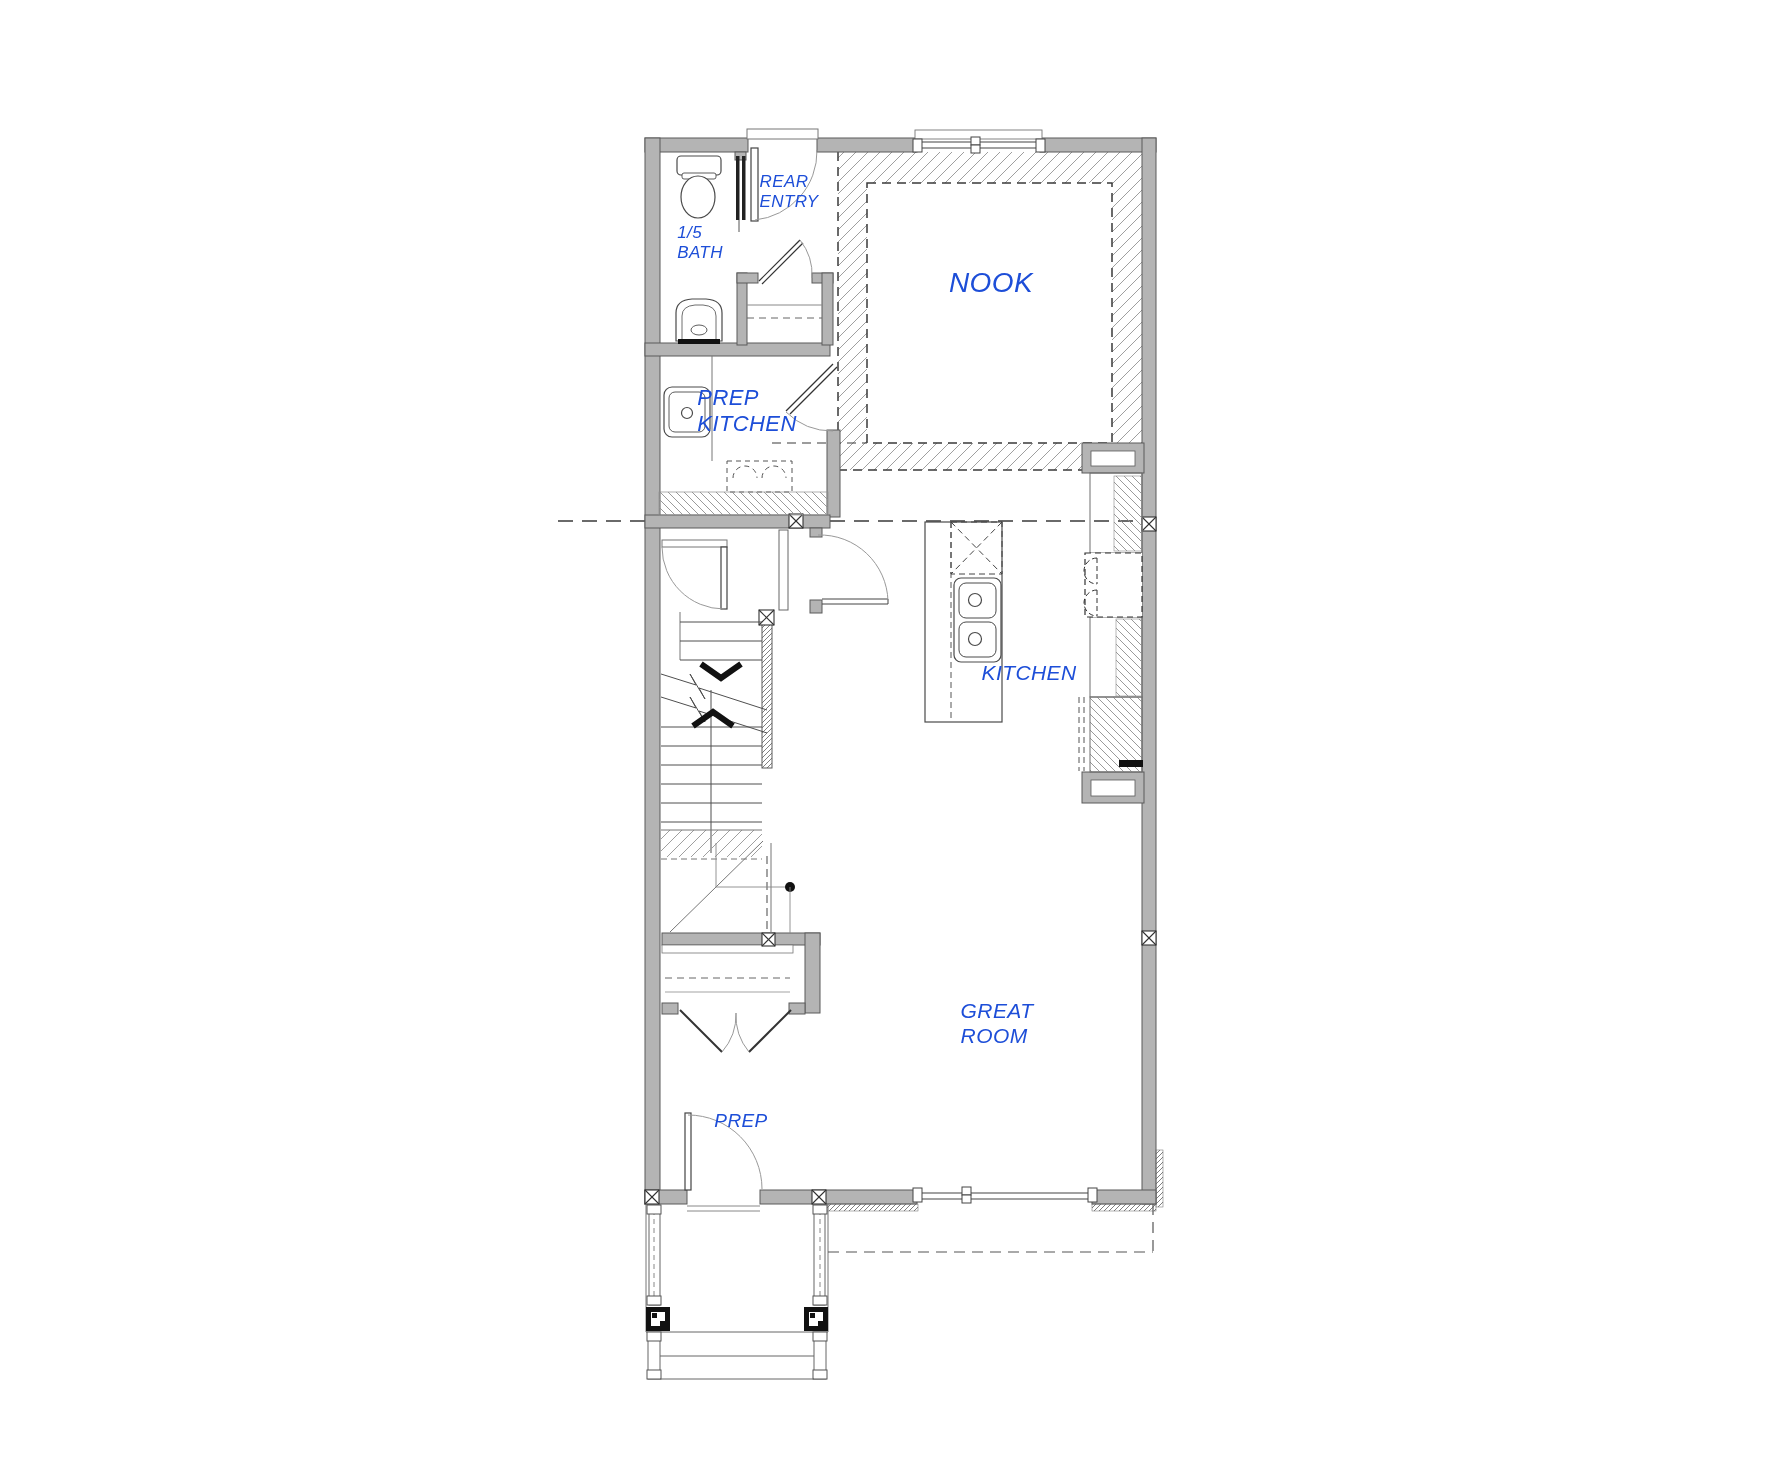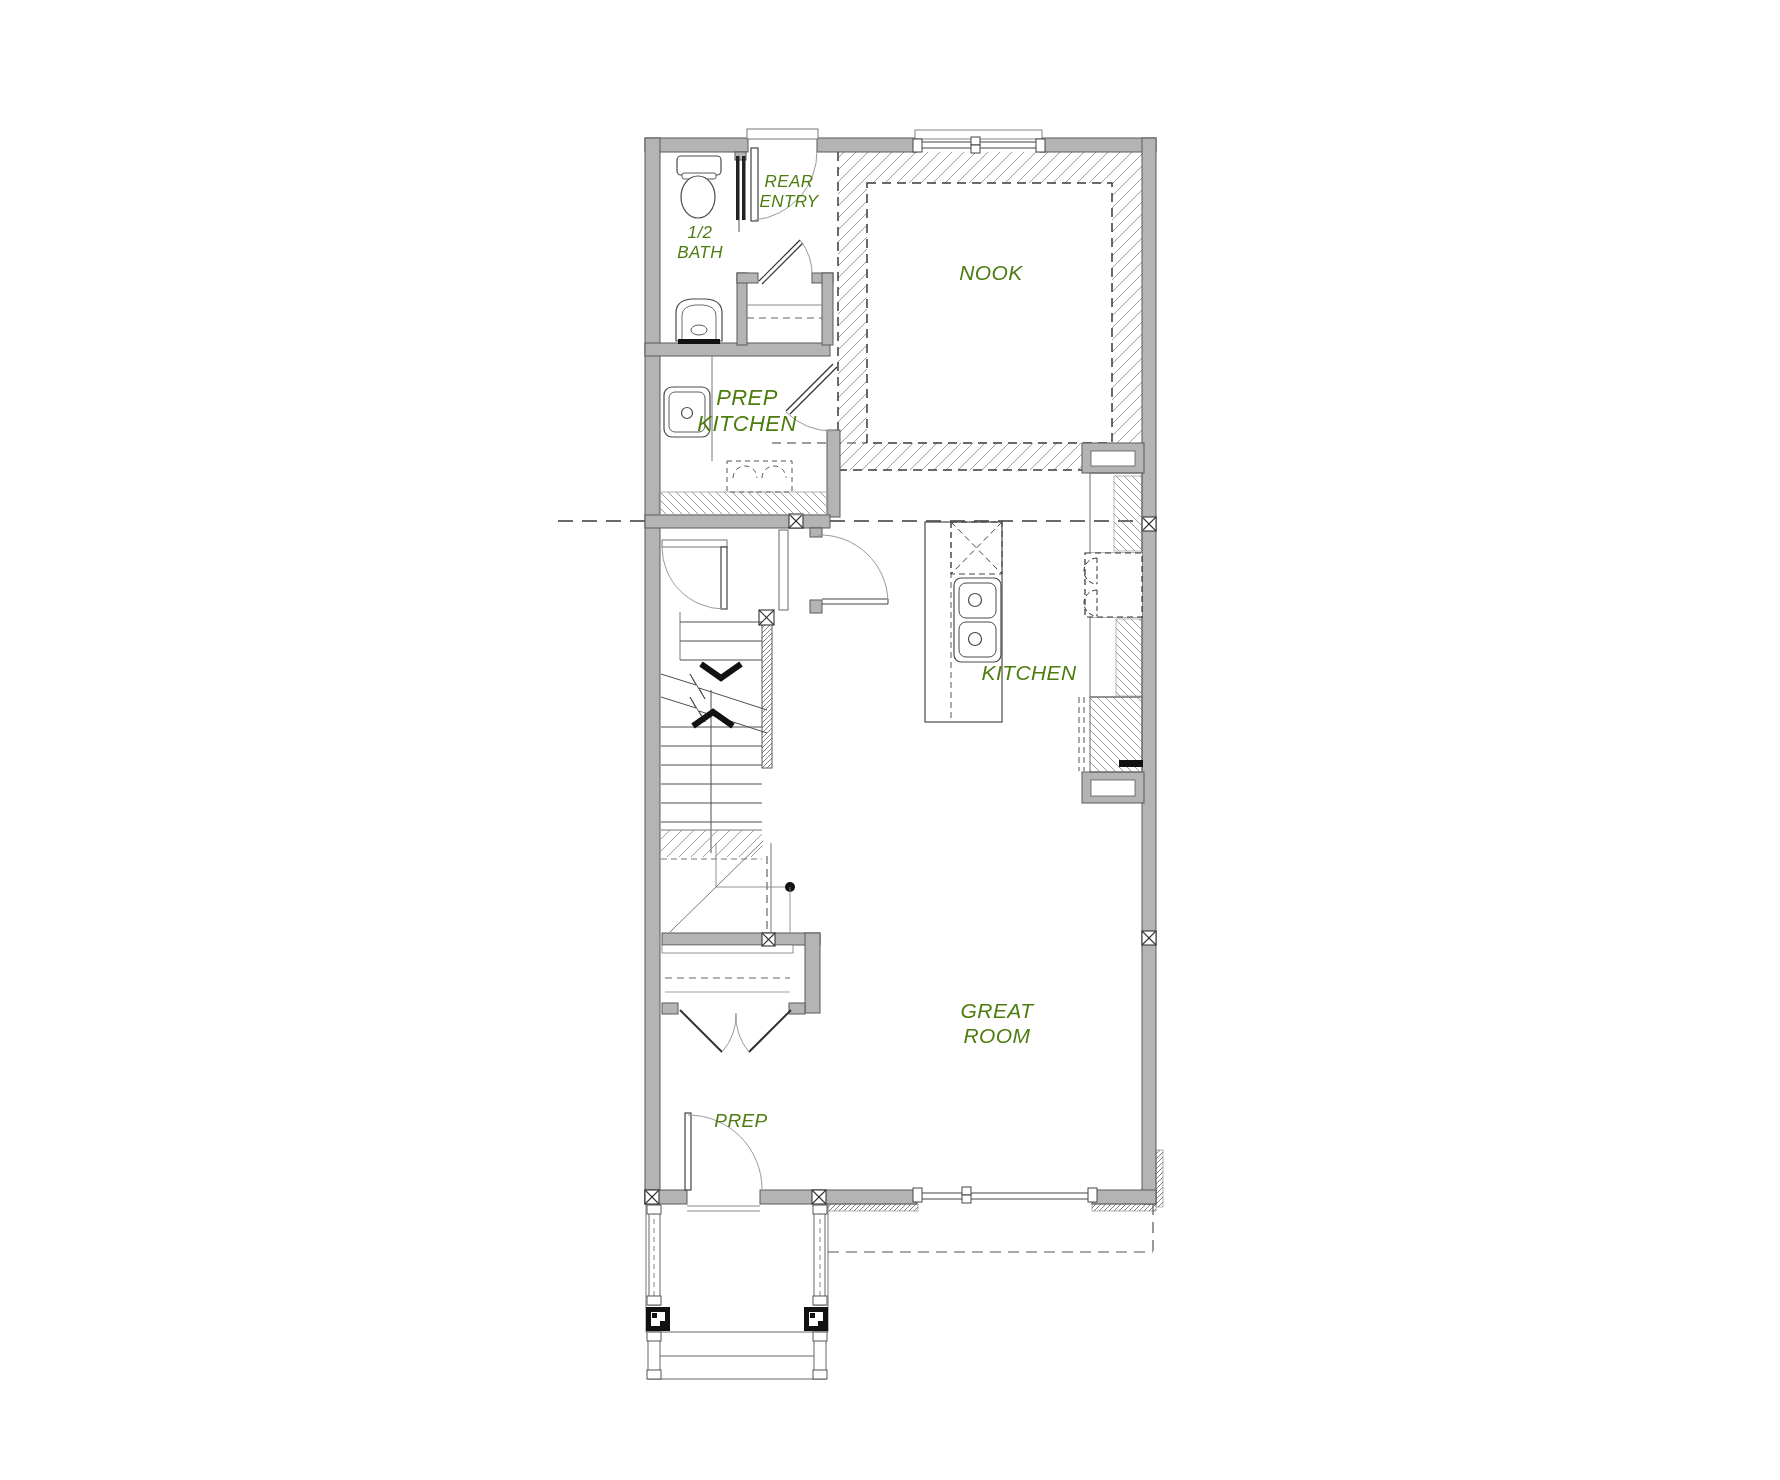--- a/index.html
+++ b/index.html
@@ -1,20 +1,20 @@
 <!DOCTYPE html>
 <html><head>
 <meta charset="utf-8">
 <style>
   html,body{margin:0;padding:0;background:#ffffff;}
   .canvas{position:relative;width:1780px;height:1480px;background:#ffffff;
           font-family:"Liberation Sans",sans-serif;overflow:hidden;}
   .canvas svg{position:absolute;left:0;top:0;}
   .room-label{position:absolute;transform:translate(-50%,-50%);font-style:italic;
-          color:#4d7c0f;text-align:center;white-space:pre-line;line-height:1.2;
+          color:#1d4ed8;white-space:pre-line;line-height:1.2;
           letter-spacing:.4px;font-weight:400;}
 </style>
 </head>
 <body>
 
 <div class="canvas">
 
 <svg width="1780" height="1480" viewBox="0 0 1780 1480">
   <defs>
     <pattern id="pNook" width="12" height="12" patternUnits="userSpaceOnUse">
@@ -335,25 +335,25 @@
       <line x1="660" y1="1379" x2="814" y2="1379" stroke="#666666"></line>
     </g>
   </g>
 
   <g stroke="#555555" stroke-width="1.2" fill="none">
     <line x1="828" y1="1252" x2="1153" y2="1252" stroke-dasharray="11 7"></line>
     <line x1="1153" y1="1204" x2="1153" y2="1252" stroke-dasharray="11 7"></line>
   </g>
 </svg>
 
-<div class="room-label" style="left:700px;top:243px;font-size:17px">1/2
+<div class="room-label" style="left:700px;top:243px;font-size:17px">1/5
 BATH</div>
 <div class="room-label" style="left:789px;top:192px;font-size:17px">REAR
 ENTRY</div>
-<div class="room-label" style="left:991px;top:273px;font-size:21px">NOOK</div>
+<div class="room-label" style="left:991px;top:283px;font-size:28px">NOOK</div>
 <div class="room-label" style="left:747px;top:411px;font-size:22px">PREP
 KITCHEN</div>
 <div class="room-label" style="left:1029px;top:673px;font-size:21px">KITCHEN</div>
 <div class="room-label" style="left:997px;top:1023px;font-size:21px">GREAT
 ROOM</div>
 <div class="room-label" style="left:741px;top:1121px;font-size:19px">PREP</div>
 
 </div>
 
 </body></html>

